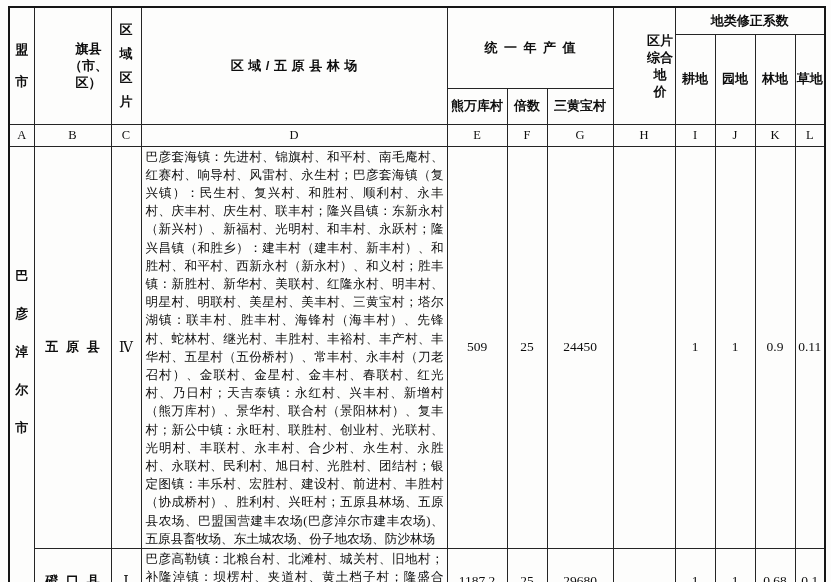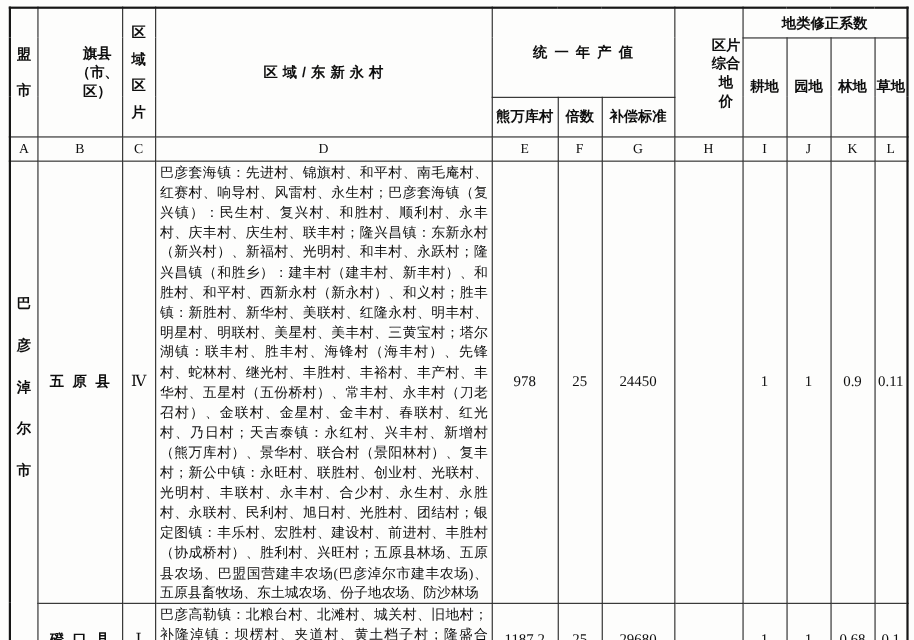--- a/index.html
+++ b/index.html
@@ -91,38 +91,38 @@
   <tbody>
       <tr class="h1">
     <th rowspan="3">
       <div class="vtext lh34">盟市</div>
     </th>
     <th rowspan="3" class="pre">旗县
 （市、区）</th>
     <th rowspan="3">
       <div class="vtext lh25">区域区片</div>
     </th>
-    <th rowspan="3" class="ls4">区域/东新永村</th>
+    <th rowspan="3" class="ls4">区域/五原县林场</th>
     <th colspan="3" rowspan="2" class="ls5">统一年产值</th>
     <th rowspan="3" class="pre">区片综合
 地　　价</th>
     <th colspan="4">地类修正系数</th>
   </tr>
 
   <tr class="h2">
     <th rowspan="2">耕地</th>
     <th rowspan="2">园地</th>
     <th rowspan="2">林地</th>
     <th rowspan="2">草地</th>
   </tr>
 
   <tr class="h3">
     <th>熊万库村</th>
     <th>倍数</th>
-    <th>补偿标准</th>
+    <th>三黄宝村</th>
   </tr>
 
   <tr class="letters">
     <td>A</td>
     <td>B</td>
     <td>C</td>
     <td>D</td>
     <td>E</td>
     <td>F</td>
     <td>G</td>
@@ -133,21 +133,21 @@
     <td>L</td>
   </tr>
 
   <tr class="r1">
     <td rowspan="2" class="league">
       <div class="vtext lh38">巴彦淖尔市</div>
     </td>
     <td class="county">五原县</td>
     <td class="zone">Ⅳ</td>
     <td class="desc">巴彦套海镇：先进村、锦旗村、和平村、南毛庵村、红赛村、响导村、风雷村、永生村；巴彦套海镇（复兴镇）：民生村、复兴村、和胜村、顺利村、永丰村、庆丰村、庆生村、联丰村；隆兴昌镇：东新永村（新兴村）、新福村、光明村、和丰村、永跃村；隆兴昌镇（和胜乡）：建丰村（建丰村、新丰村）、和胜村、和平村、西新永村（新永村）、和义村；胜丰镇：新胜村、新华村、美联村、红隆永村、明丰村、明星村、明联村、美星村、美丰村、三黄宝村；塔尔湖镇：联丰村、胜丰村、海锋村（海丰村）、先锋村、蛇林村、继光村、丰胜村、丰裕村、丰产村、丰华村、五星村（五份桥村）、常丰村、永丰村（刀老召村）、金联村、金星村、金丰村、春联村、红光村、乃日村；天吉泰镇：永红村、兴丰村、新增村（熊万库村）、景华村、联合村（景阳林村）、复丰村；新公中镇：永旺村、联胜村、创业村、光联村、光明村、丰联村、永丰村、合少村、永生村、永胜村、永联村、民利村、旭日村、光胜村、团结村；银定图镇：丰乐村、宏胜村、建设村、前进村、丰胜村（协成桥村）、胜利村、兴旺村；五原县林场、五原县农场、巴盟国营建丰农场(巴彦淖尔市建丰农场)、五原县畜牧场、东土城农场、份子地农场、防沙林场</td>
-    <td class="num">978</td>
+    <td class="num">509</td>
     <td class="num">25</td>
     <td class="num">24450</td>
     <td class="num"></td>
     <td class="num">1</td>
     <td class="num">1</td>
     <td class="num">0.9</td>
     <td class="num">0.11</td>
   </tr>
 
   <tr class="r2">

